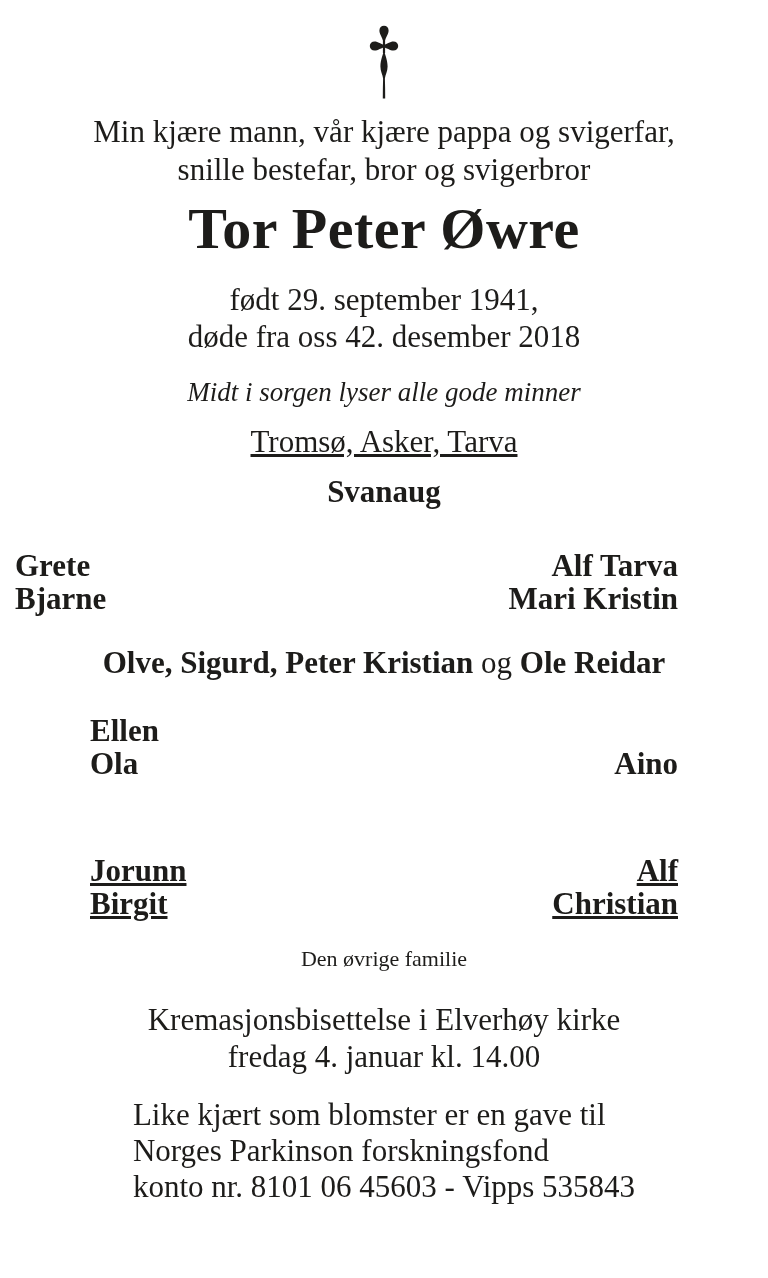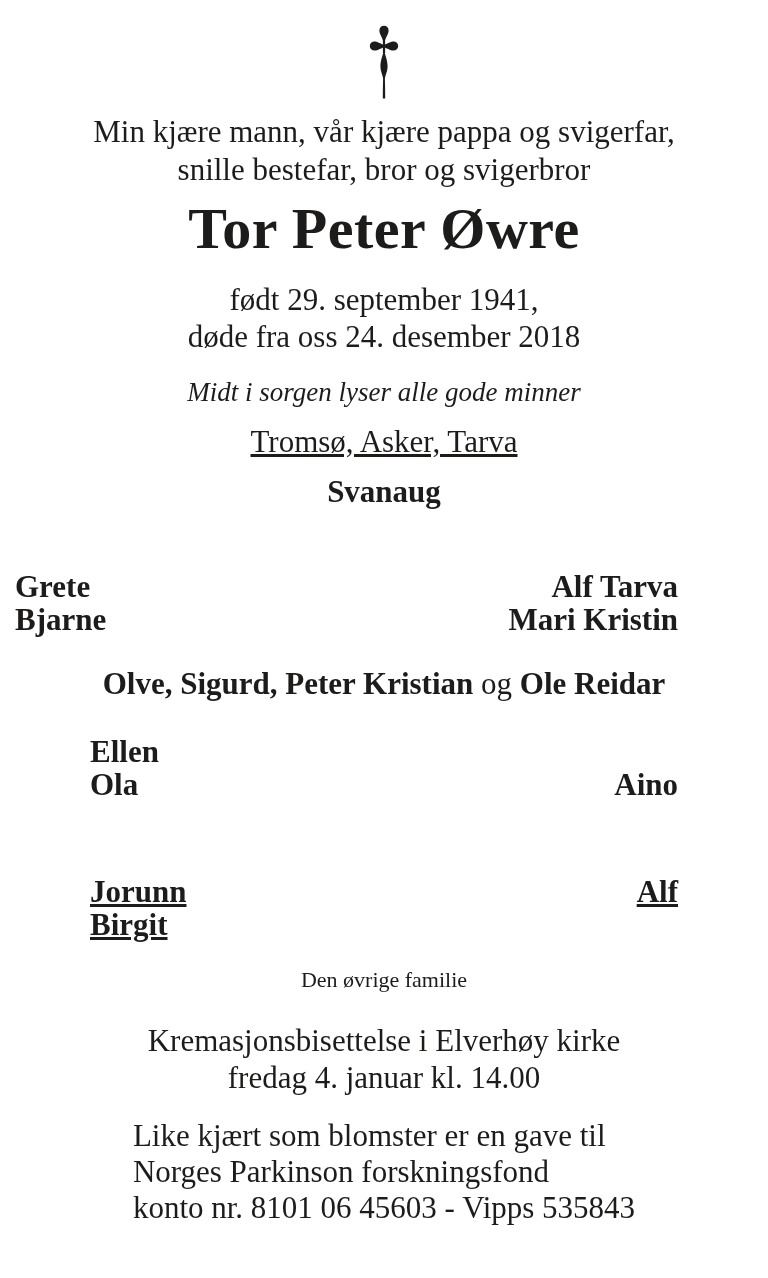--- a/index.html
+++ b/index.html
@@ -74,21 +74,21 @@
     box-sizing: border-box;
     padding: 0 90px;
     font-size: 31px;
     line-height: 33px;
     font-weight: bold;
   }
   .name-row {
     display: flex;
     justify-content: space-between;
   }
-  .rows-group1 { margin-top: 62px; padding-left: 15px; }
+  .rows-group1 { margin-top: 41px; padding-left: 15px; }
   .center-names {
     margin-top: 31px;
     width: 100%;
     text-align: center;
     font-size: 31px;
     line-height: 33px;
     font-weight: bold;
   }
   .center-names .conj { font-weight: normal; }
   .rows-group2 { margin-top: 35px; }
@@ -129,21 +129,21 @@
 
   <div class="intro">
     <div>Min kjære mann, vår kjære pappa og svigerfar,</div>
     <div>snille bestefar, bror og svigerbror</div>
   </div>
 
   <h1 class="deceased-name">Tor Peter Øwre</h1>
 
   <div class="dates">
     <div>født 29. september 1941,</div>
-    <div>døde fra oss 24. desember 2018</div>
+    <div>døde fra oss 42. desember 2018</div>
   </div>
 
   <div class="verse">Midt i sorgen lyser alle gode minner</div>
 
   <div class="places">Tromsø, Asker, Tarva</div>
 
   <div class="spouse">Svanaug</div>
 
   <div class="names-block rows-group1">
     <div class="name-row">
@@ -173,20 +173,21 @@
     </div>
   </div>
 
   <div class="names-block rows-group3">
     <div class="name-row">
       <span>Jorunn</span>
       <span>Alf</span>
     </div>
     <div class="name-row">
       <span>Birgit</span>
+      <span>Christian</span>
     </div>
   </div>
 
   <div class="family-line">Den øvrige familie</div>
 
   <div class="ceremony">
     <div>Kremasjonsbisettelse i Elverhøy kirke</div>
     <div>fredag 4. januar kl. 14.00</div>
   </div>
 

